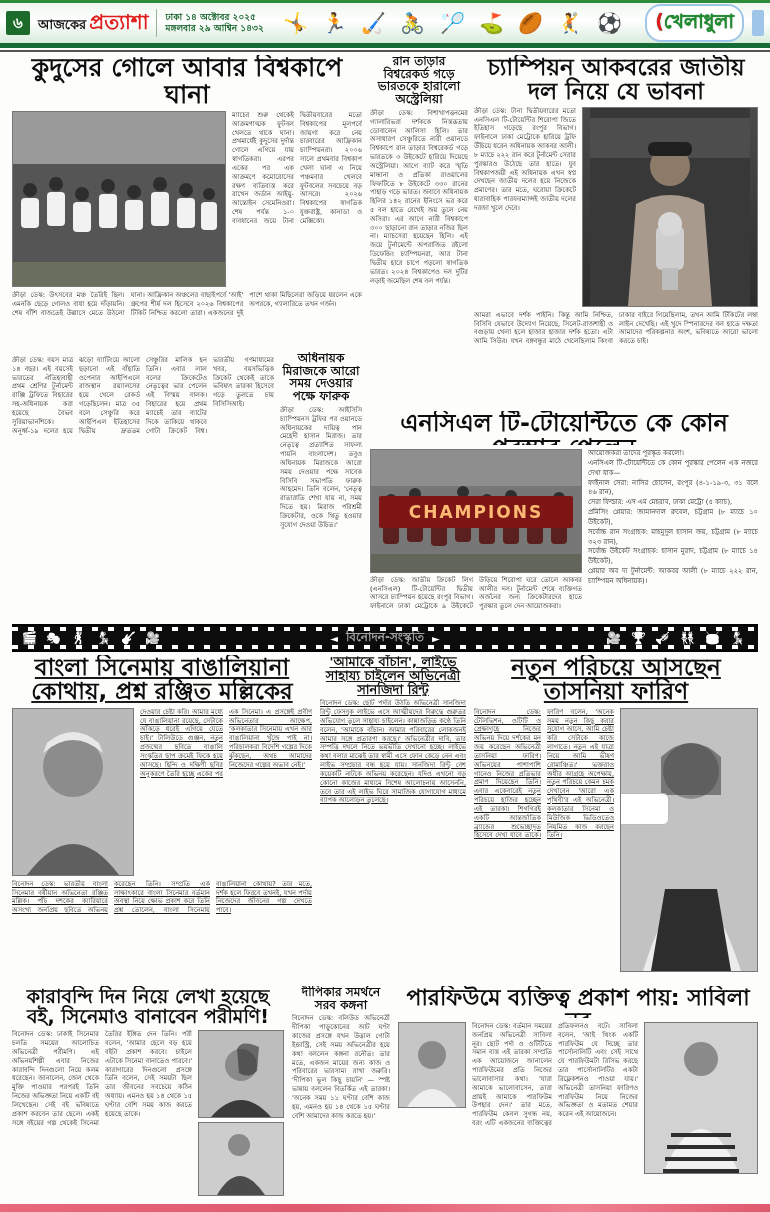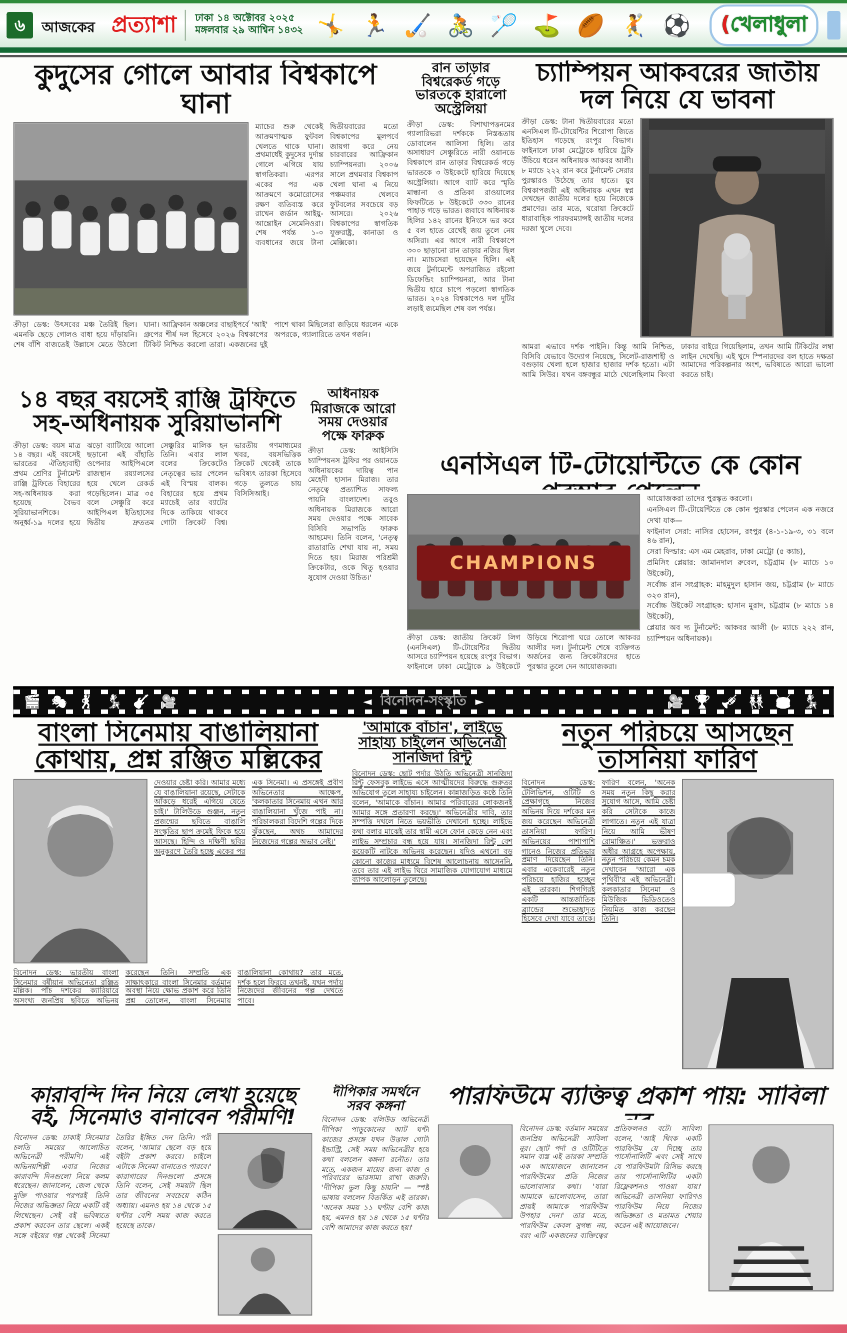--- a/index.html
+++ b/index.html
@@ -6,21 +6,21 @@
   body{width:770px;height:1212px;overflow:hidden;background:#fdfdfb;
        font-family:"DejaVu Sans", sans-serif;color:#1a1a1a;}
   .page{width:770px;height:1212px;position:relative;display:flex;flex-direction:column;}
 
   
   .masthead{height:40px;border-top:3px solid #2e8b3a;border-bottom:5px solid #156b35;
     background:linear-gradient(180deg,#eef7ee 0%,#ffffff 45%,#d9ecdc 100%);
     display:flex;align-items:center;gap:8px;padding:0 6px;}
   .pagenum{width:24px;height:24px;background:#1c6b2a;color:#fff;font-weight:bold;
     font-size:15px;display:flex;align-items:center;justify-content:center;border-radius:2px;}
-  .brand{display:flex;align-items:baseline;gap:15px;white-space:nowrap;}
+  .brand{display:flex;align-items:baseline;gap:3px;white-space:nowrap;}
   .brand-top{font-size:13px;font-weight:bold;color:#111;}
   .brand-main{font-size:20px;font-weight:bold;color:#e01e1e;}
   .mast-divider{width:1px;height:28px;background:#9ab29a;}
   .dateblock{font-size:9px;font-weight:bold;color:#17642c;line-height:1.25;white-space:nowrap;}
   .sporticons{flex:1;font-size:20px;letter-spacing:4px;overflow:hidden;white-space:nowrap;text-align:center;}
   .sectionlogo{background:#fff;border:2px solid #9fc6e8;border-radius:16px;padding:1px 8px;
     font-size:19px;font-weight:bold;color:#1f8c2f;white-space:nowrap;
     text-shadow:0 0 1px #0a5a18;}
   .sectionlogo .swirl{color:#e01e1e;font-weight:bold;}
   .edge-box{width:12px;height:26px;background:#9fc6e8;border-radius:2px;}
@@ -117,21 +117,20 @@
                   <circle cx="196" cy="82" r="6"></circle>
               </g>
               <rect x="0" y="150" width="212" height="24" fill="#6b6f5e"></rect>
             </svg>
           </div>
           <div class="body-txt cols2" style="flex:1;height:174px;">ম্যাচের শুরু থেকেই আক্রমণাত্মক ফুটবল খেলতে থাকে ঘানা। প্রথমার্ধেই কুদুসের দুর্দান্ত গোলে এগিয়ে যায় স্বাগতিকরা। এরপর একের পর এক আক্রমণে কমোরোসের রক্ষণ ব্যতিব্যস্ত করে রাখেন জর্ডান আইয়ু-আন্তোইন সেমেনিওরা। শেষ পর্যন্ত ১-০ ব্যবধানের জয়ে টানা দ্বিতীয়বারের মতো বিশ্বকাপের মূলপর্বে জায়গা করে নেয় চারবারের আফ্রিকান চ্যাম্পিয়নরা। ২০০৬ সালে প্রথমবার বিশ্বকাপ খেলা ঘানা এ নিয়ে পঞ্চমবার খেলবে ফুটবলের সবচেয়ে বড় আসরে। ২০২৬ বিশ্বকাপের স্বাগতিক যুক্তরাষ্ট্র, কানাডা ও মেক্সিকো।</div>
         </div>
         <div class="body-txt cols3" style="height:56px;margin-top:4px;">ক্রীড়া ডেস্ক: উৎসবের মঞ্চ তৈরিই ছিল। এমনকি ছেড়ে গোলও বাধা হয়ে দাঁড়ায়নি। শেষ বাঁশি বাজতেই উল্লাসে মেতে উঠলো ঘানা। আফ্রিকান অঞ্চলের বাছাইপর্বে 'আই' গ্রুপের শীর্ষ দল হিসেবে ২০২৬ বিশ্বকাপের টিকিট নিশ্চিত করলো তারা। একজনের দুই পাশে থাকা মিছিলেরা জড়িয়ে ধরলেন একে অপরকে, গ্যালারিতে তখন গর্জন।</div>
         <div class="rowflex" style="flex:1;margin-top:5px;">
           <div style="width:262px;display:flex;flex-direction:column;overflow:hidden;">
-            <div class="h-big h2">১৪ বছর বয়সেই রাঞ্জি ট্রফিতে সহ-অধিনায়ক সুরিয়াভানশি</div>
             <div class="body-txt cols4" style="flex:1;margin-top:4px;">ক্রীড়া ডেস্ক: বয়স মাত্র ১৪ বছর। এই বয়সেই ভারতের ঐতিহ্যবাহী প্রথম শ্রেণির টুর্নামেন্ট রাঞ্জি ট্রফিতে বিহারের সহ-অধিনায়ক করা হয়েছে বৈভব সুরিয়াভানশিকে। অনূর্ধ্ব-১৯ দলের হয়ে ঝড়ো ব্যাটিংয়ে আলো ছড়ানো এই বাঁহাতি ওপেনার আইপিএলে রাজস্থান রয়্যালসের হয়ে খেলে রেকর্ড গড়েছিলেন। মাত্র ৩৫ বলে সেঞ্চুরি করে আইপিএল ইতিহাসের দ্বিতীয় দ্রুততম সেঞ্চুরির মালিক হন তিনি। এবার লাল বলের ক্রিকেটেও নেতৃত্বের ভার পেলেন এই বিস্ময় বালক। বিহারের হয়ে প্রথম ম্যাচেই তার ব্যাটের দিকে তাকিয়ে থাকবে গোটা ক্রিকেট বিশ্ব। ভারতীয় গণমাধ্যমের খবর, বয়সভিত্তিক ক্রিকেট থেকেই তাকে ভবিষ্যৎ তারকা হিসেবে গড়ে তুলতে চায় বিসিসিআই।</div>
           </div>
           <div style="width:82px;display:flex;flex-direction:column;overflow:hidden;">
             <div class="h-big h3">অধিনায়ক মিরাজকে আরো সময় দেওয়ার পক্ষে ফারুক</div>
             <div class="body-txt" style="flex:1;margin-top:3px;">ক্রীড়া ডেস্ক: আইসিসি চ্যাম্পিয়নস ট্রফির পর ওয়ানডে অধিনায়কের দায়িত্ব পান মেহেদী হাসান মিরাজ। তার নেতৃত্বে প্রত্যাশিত সাফল্য পায়নি বাংলাদেশ। তবুও অধিনায়ক মিরাজকে আরো সময় দেওয়ার পক্ষে সাবেক বিসিবি সভাপতি ফারুক আহমেদ। তিনি বলেন, 'নেতৃত্ব রাতারাতি শেখা যায় না, সময় দিতে হয়। মিরাজ পরিশ্রমী ক্রিকেটার, ওকে থিতু হওয়ার সুযোগ দেওয়া উচিত।'</div>
           </div>
         </div>
       </div>
 
       <div style="flex:1;display:flex;flex-direction:column;overflow:hidden;">
@@ -253,21 +252,21 @@
                 <path d="M40 48 Q70 20 100 48 L100 86 L40 86 Z" fill="#3c3c3c" opacity="0.55"></path>
                 <path d="M22 262 Q70 108 120 262 Z" fill="#ececec"></path>
                 <path d="M30 262 L44 180 L96 180 L110 262 Z" fill="#2d2d2d"></path>
               </svg>
               <div class="quote-bubble"></div>
             </div>
           </div>
         </div>
       </div>
 
-      <div class="rowflex" style="flex:1;gap:8px;margin-top:5px;font-style:italic;">
+      <div class="rowflex" style="flex:1;gap:8px;margin-top:5px;">
         <div style="width:272px;display:flex;flex-direction:column;overflow:hidden;">
           <div class="h-big h2" style="font-size:19px;">কারাবন্দি দিন নিয়ে লেখা হয়েছে বই, সিনেমাও বানাবেন পরীমণি!</div>
           <div class="rowflex" style="flex:1;margin-top:4px;">
             <div class="body-txt cols2" style="flex:1;">বিনোদন ডেস্ক: ঢাকাই সিনেমার চলতি সময়ের আলোচিত অভিনেত্রী পরীমণি। এই অভিনয়শিল্পী এবার নিজের কারাবন্দি দিনগুলো নিয়ে কলম ধরেছেন। জানালেন, জেল থেকে মুক্তি পাওয়ার পরপরই তিনি নিজের অভিজ্ঞতা নিয়ে একটি বই লিখেছেন। সেই বই ভবিষ্যতে প্রকাশ করবেন তার ছেলে। একই সঙ্গে বইয়ের গল্প থেকেই সিনেমা তৈরির ইঙ্গিত দেন তিনি। পরী বলেন, 'আমার ছেলে বড় হয়ে বইটা প্রকাশ করবে। চাইলে এটাকে সিনেমা বানাতেও পারবে।' কারাগারের দিনগুলো প্রসঙ্গে তিনি বলেন, সেই সময়টা ছিল তার জীবনের সবচেয়ে কঠিন অধ্যায়। এমনও হয় ১৪ থেকে ১৫ ঘণ্টার বেশি সময় কাজ করতে হয়েছে তাকে।</div>
             <div style="width:86px;display:flex;flex-direction:column;gap:4px;">
               <div class="photo" style="width:84px;height:86px;background:linear-gradient(180deg,#cfcfcf,#7d7d7d);">
                 <svg viewBox="0 0 84 86">
                   <rect width="84" height="86" fill="#bdbdbd"></rect>
                   <circle cx="42" cy="34" r="16" fill="#8a8a8a"></circle>
                   <path d="M38 18 Q42 8 60 16 L58 40 Q50 48 40 42 Z" fill="#2f2f2f" opacity="0.6"></path>

